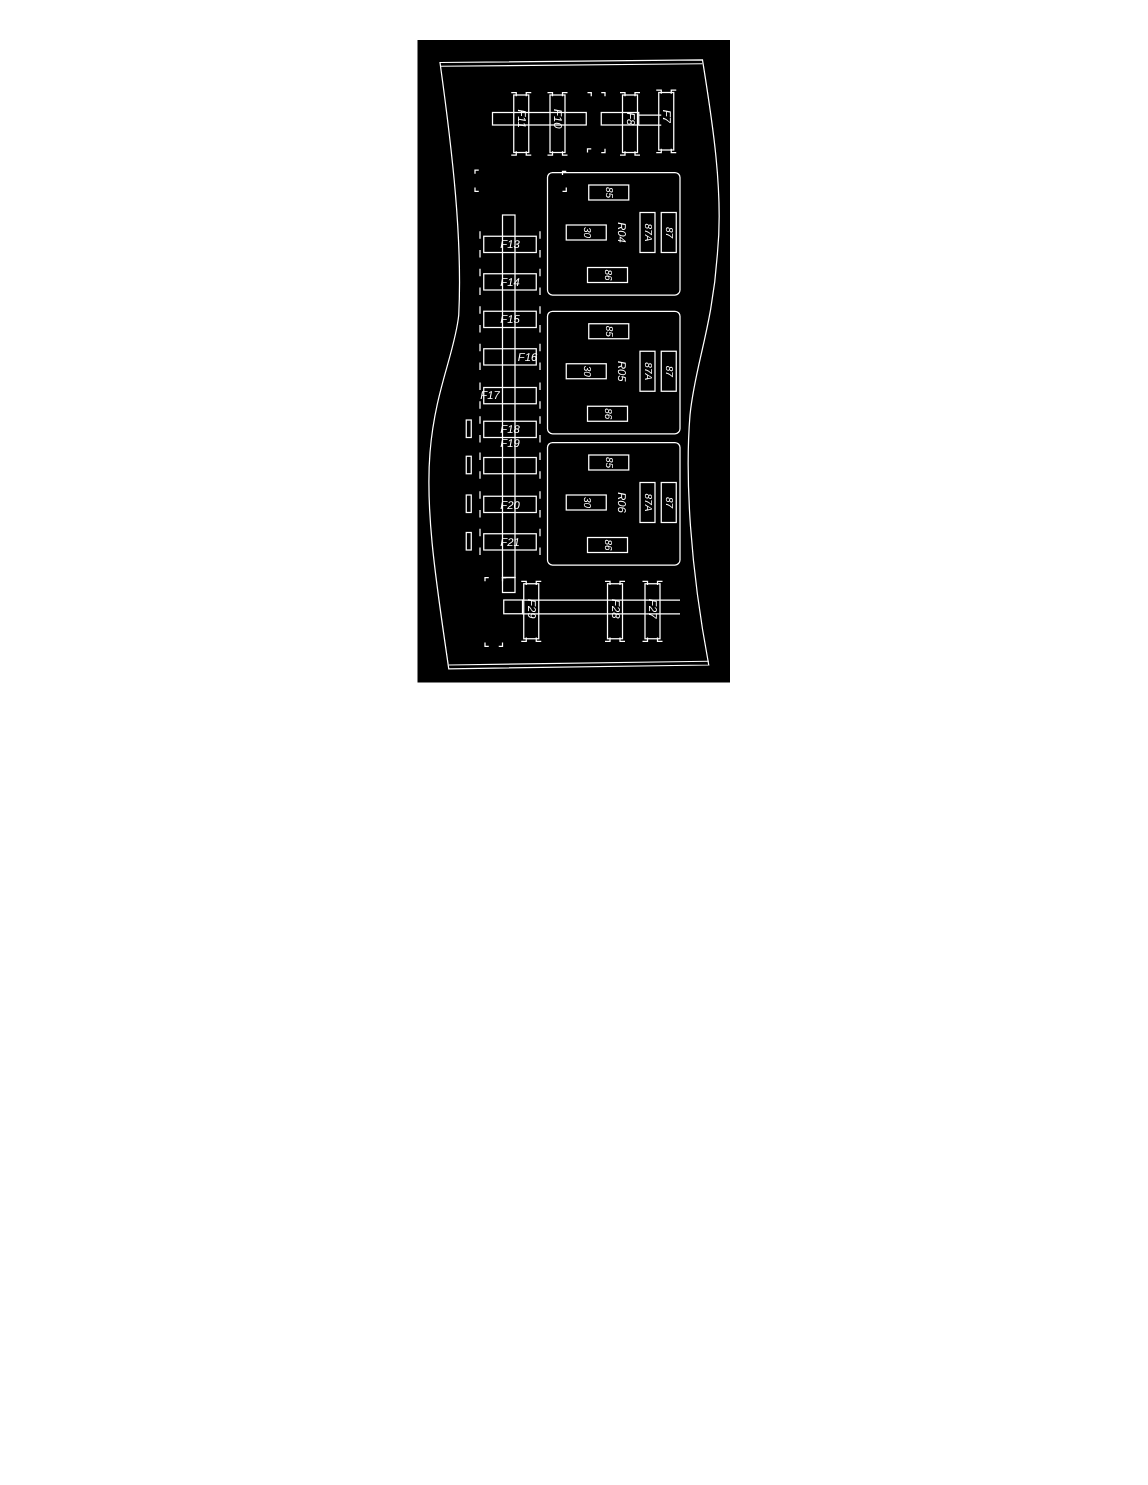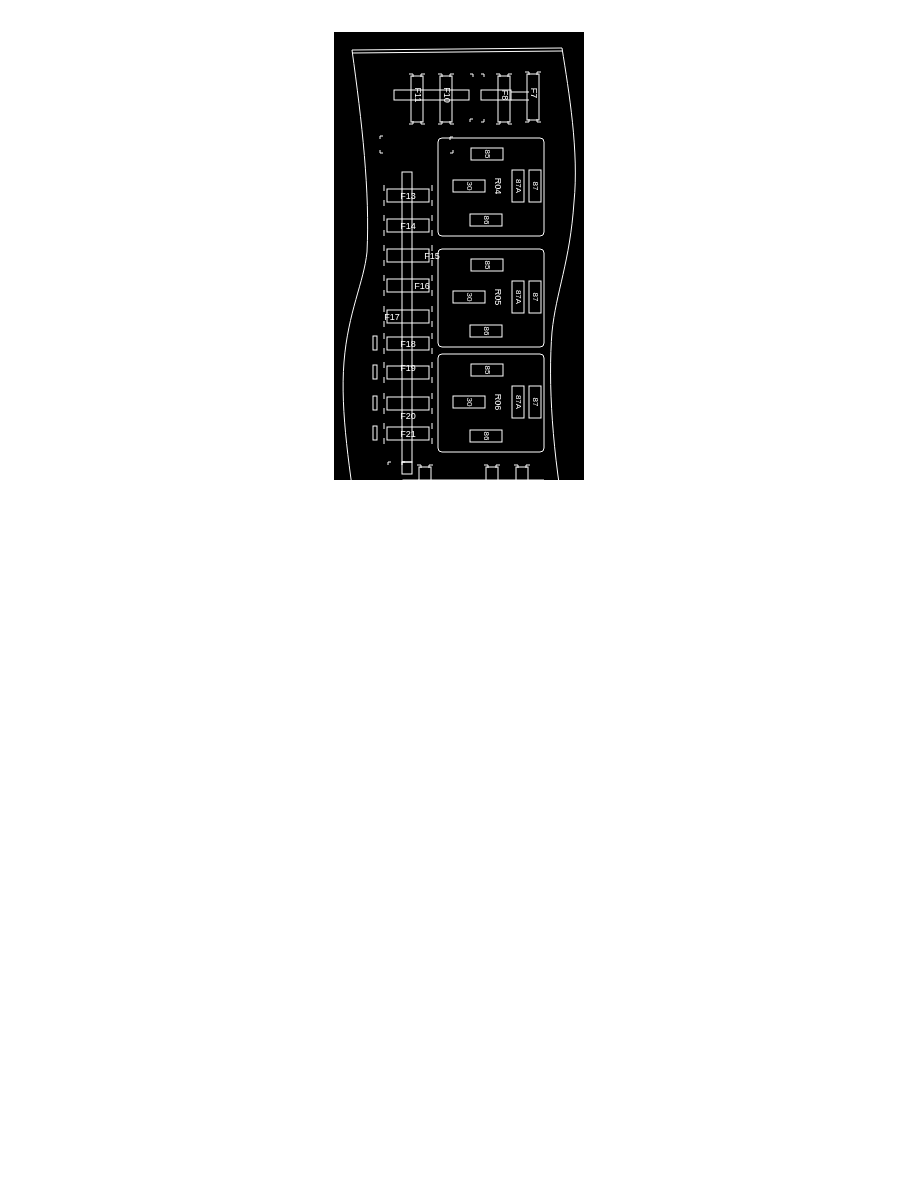--- a/index.html
+++ b/index.html
@@ -1,17 +1,17 @@
 <!DOCTYPE html>
 <html><head>
 <meta charset="utf-8">
 <style>
   html, body { margin:0; padding:0; background:#ffffff; }
   body { width:918px; height:1188px; position:relative; overflow:hidden; font-family:"Liberation Sans", sans-serif; }
-  #diagram { position:absolute; left:334px; top:32px; width:250px; height:448px; background:#000; }
+  #diagram { position:absolute; left:334px; top:32px; width:250px; height:514px; background:#000;font-style:italic; }
   #diagram svg { position:absolute; left:0; top:0; }
   .lbl { position:absolute; color:#fff; font-family:"Liberation Sans", sans-serif; font-size:9px; line-height:1; white-space:nowrap; transform-origin:center center; }
   .rot { transform: translate(-50%,-50%) rotate(90deg); }
   .hz { transform: translate(-50%,-50%); }
 </style>
 </head>
 <body>
 
 <div id="diagram">
   <svg width="250" height="514" viewBox="0 0 250 514">
@@ -108,26 +108,26 @@
     </g>
   </svg>
 
   <span class="lbl rot" style="left:83px;top:63px;">F11</span>
   <span class="lbl rot" style="left:112px;top:63px;">F10</span>
   <span class="lbl rot" style="left:170px;top:63px;">F8</span>
   <span class="lbl rot" style="left:199px;top:61px;">F7</span>
 
   <span class="lbl hz" style="left:74px;top:164px;">F13</span>
   <span class="lbl hz" style="left:74px;top:194px;">F14</span>
-  <span class="lbl hz" style="left:74px;top:224px;margin-left:24px;">F15</span>
+  <span class="lbl hz" style="left:74px;top:224px;">F15</span>
   <span class="lbl hz" style="left:88px;top:254px;">F16</span>
   <span class="lbl hz" style="left:58px;top:285px;">F17</span>
   <span class="lbl hz" style="left:74px;top:312px;">F18</span>
-  <span class="lbl hz" style="left:74px;top:336px;">F19</span>
-  <span class="lbl hz" style="left:74px;top:384px;">F20</span>
+  <span class="lbl hz" style="left:74px;top:323px;">F19</span>
+  <span class="lbl hz" style="left:74px;top:373px;">F20</span>
   <span class="lbl hz" style="left:74px;top:402px;text-align:right;">F21</span>
 
   <span class="lbl rot" style="left:163px;top:154px;">R04</span>
   <span class="lbl rot" style="left:153px;top:122px;font-size:8px;">85</span>
   <span class="lbl rot" style="left:135px;top:154px;font-size:8px;">30</span>
   <span class="lbl rot" style="left:184px;top:154px;font-size:8px;">87A</span>
   <span class="lbl rot" style="left:201px;top:154px;font-size:8px;">87</span>
   <span class="lbl rot" style="left:152px;top:188px;font-size:8px;">86</span>
 
   <span class="lbl rot" style="left:163px;top:265px;">R05</span>

